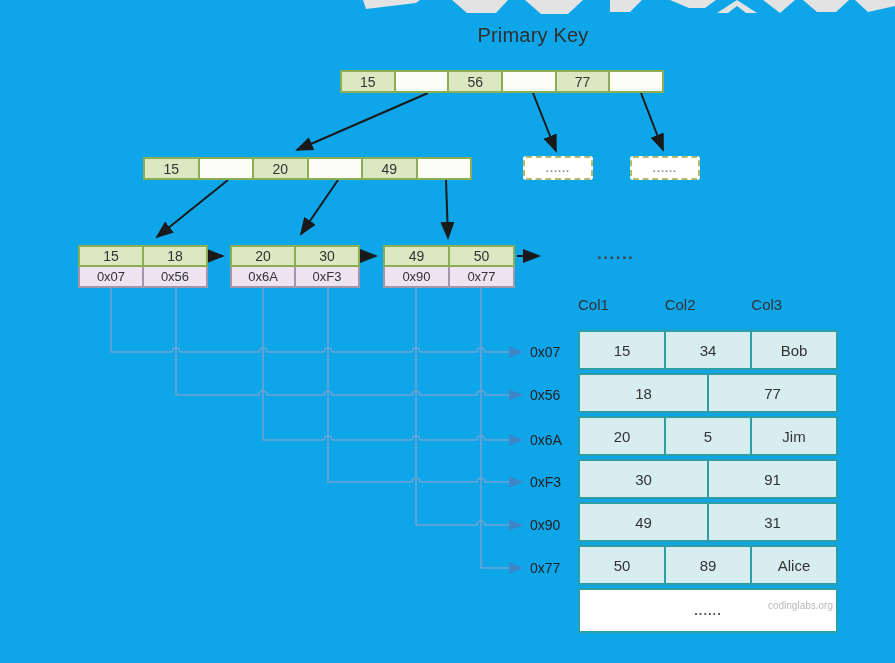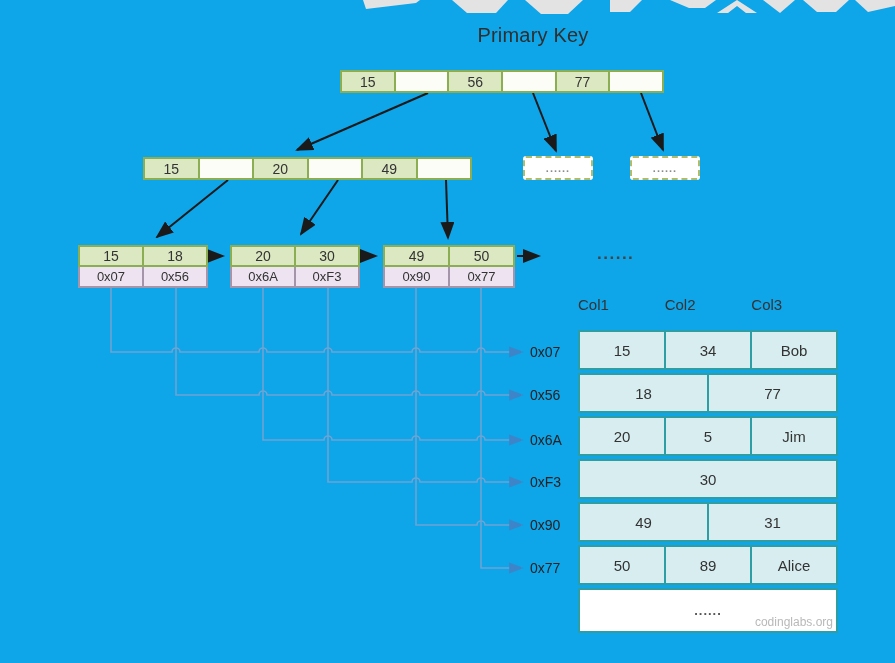--- a/index.html
+++ b/index.html
@@ -52,21 +52,21 @@
 
   .table{position:absolute;left:578px;top:330px;width:260px;}
   .t-row{display:flex;height:40px;margin-bottom:3px;border:2px solid var(--teal-border);
         background:var(--cyan-fill);box-sizing:border-box;}
   .t-row span{flex:1;display:flex;align-items:center;justify-content:center;
         font-size:15px;border-left:2px solid var(--teal-border);box-sizing:border-box;}
   .t-row span:first-child{border-left:none;}
   .t-last{position:relative;height:45px;border:2px solid var(--teal-border);background:#fff;
         box-sizing:border-box;display:flex;align-items:center;justify-content:center;}
   .t-last .dots{font-size:13px;font-weight:bold;letter-spacing:1px;color:#555;}
-  .t-last .brand{position:absolute;right:3px;bottom:2px;font-size:12px;color:var(--brand-gray);}
+  .t-last .brand{position:absolute;right:3px;bottom:20px;font-size:10px;color:var(--brand-gray);}
 </style>
 </head>
 <body>
 
 <div class="stage">
 
   <svg class="overlay" viewBox="0 0 895 663">
     <defs>
       <marker id="arrB" markerWidth="9" markerHeight="7" refX="8" refY="3.5" orient="auto">
         <path d="M0,0 L9,3.5 L0,7 Z" fill="var(--arrow-black)"></path>
@@ -191,20 +191,21 @@
       <span>18</span>
       <span>77</span>
     </div>
     <div class="t-row">
       <span>20</span>
       <span>5</span>
       <span>Jim</span>
     </div>
     <div class="t-row">
       <span>30</span>
+      <span>91</span>
     </div>
     <div class="t-row">
       <span>49</span>
       <span>31</span>
     </div>
     <div class="t-row">
       <span>50</span>
       <span>89</span>
       <span>Alice</span>
     </div>

